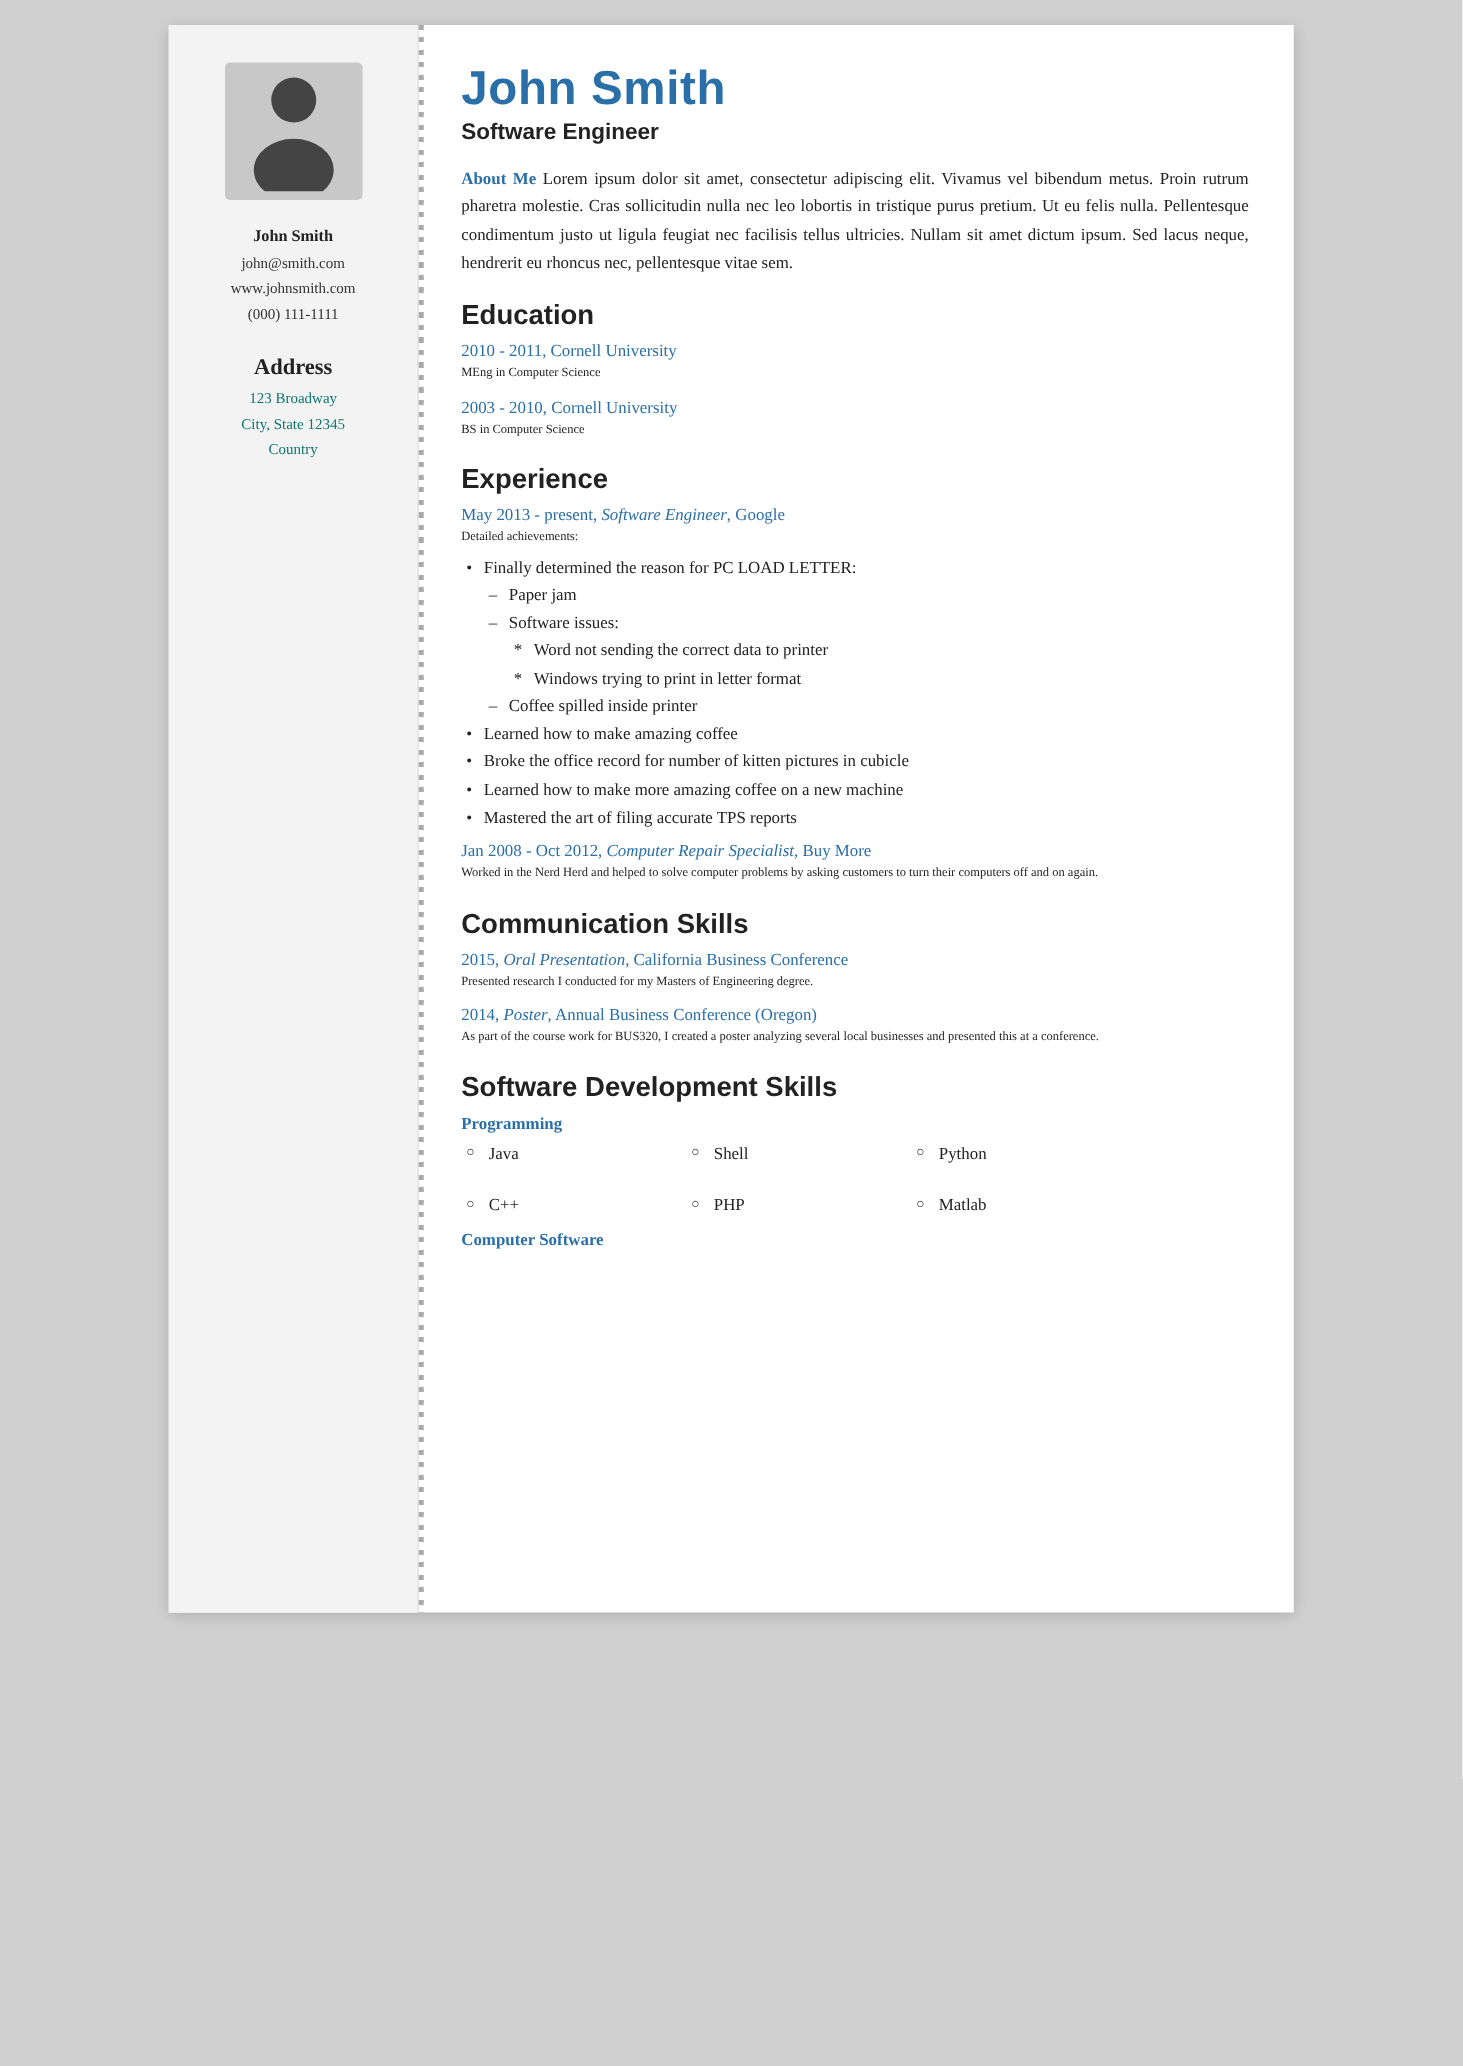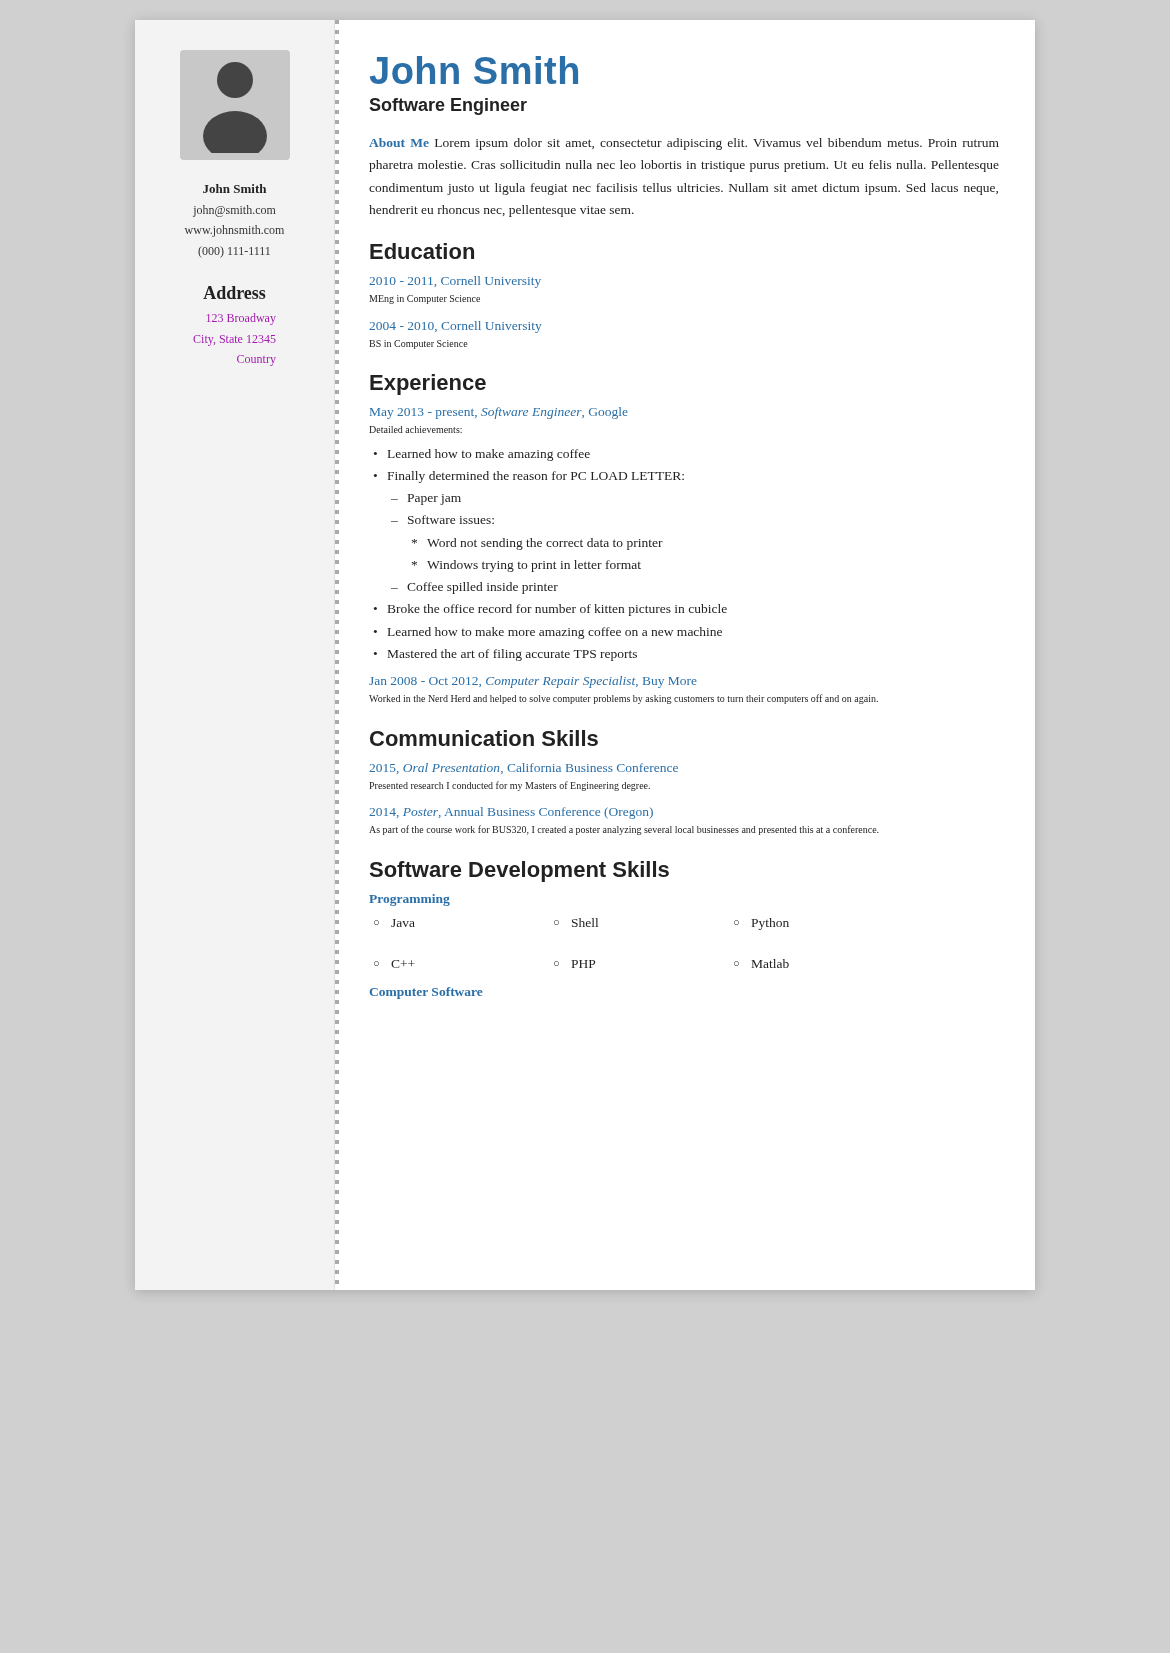--- a/index.html
+++ b/index.html
@@ -57,23 +57,23 @@
       font-weight: bold;
       color: #222;
     }
     .sidebar-section-title {
       font-weight: bold;
       font-size: 18px;
       margin-bottom: 4px;
       color: #222;
     }
     .sidebar-address {
-      text-align: right;
+      text-align: center;
       font-size: 12px;
-      color: #a21caf;
+      color: #0f766e;
       line-height: 1.7;
     }
     
     .dotted-divider {
       width: 4px;
       background: repeating-linear-gradient(
         to bottom,
         #aaa 0px,
         #aaa 4px,
         transparent 4px,
@@ -268,48 +268,48 @@
     <div class="section">
       <div class="section-title">Education</div>
       <div>
         <div class="entry-header">
           <span>2010 - 2011, Cornell University</span>
         </div>
         <div class="entry-body">MEng in Computer Science</div>
       </div>
       <div>
         <div class="entry-header">
-          <span>2004 - 2010, Cornell University</span>
+          <span>2003 - 2010, Cornell University</span>
         </div>
         <div class="entry-body">BS in Computer Science</div>
       </div>
     </div>
 
     <div class="section">
       <div class="section-title">Experience</div>
 
       <div>
         <div class="entry-header">
           May 2013 - present, <em>Software Engineer</em>, Google
         </div>
         <div class="entry-body" style="margin-bottom:2px;">Detailed achievements:</div>
         <ul class="bullet-list">
-          <li>Learned how to make amazing coffee</li>
           <li>Finally determined the reason for PC LOAD LETTER:
             <ul class="sub-list">
               <li>Paper jam</li>
               <li>Software issues:
                 <ul class="sub-sub-list">
                   <li>Word not sending the correct data to printer</li>
                   <li>Windows trying to print in letter format</li>
                 </ul>
               </li>
               <li>Coffee spilled inside printer</li>
             </ul>
           </li>
+          <li>Learned how to make amazing coffee</li>
           <li>Broke the office record for number of kitten pictures in cubicle</li>
           <li>Learned how to make more amazing coffee on a new machine</li>
           <li>Mastered the art of filing accurate TPS reports</li>
         </ul>
       </div>
 
       <div style="margin-top:8px;">
         <div class="entry-header">
           Jan 2008 - Oct 2012, <em>Computer Repair Specialist</em>, Buy More
         </div>

